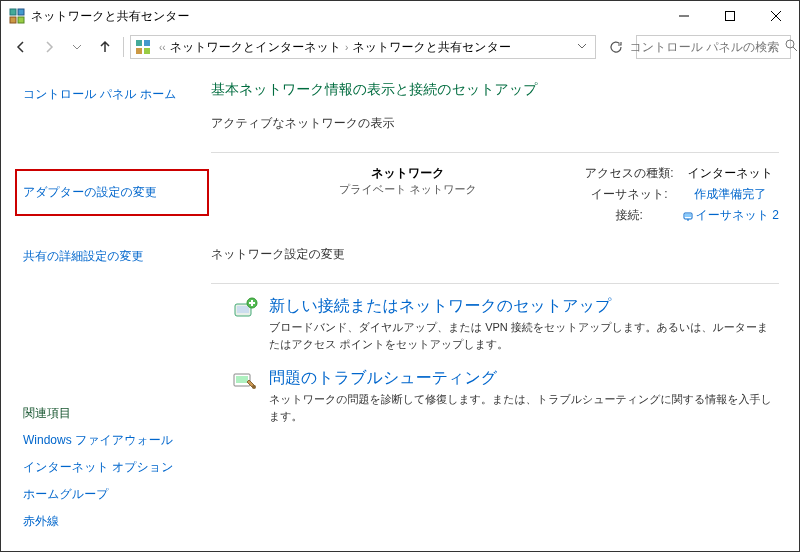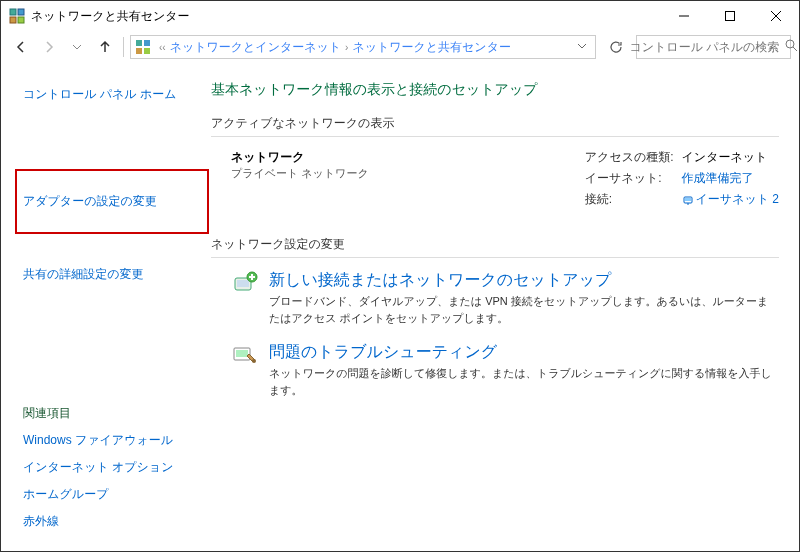--- a/index.html
+++ b/index.html
@@ -13,43 +13,43 @@
 .titlebar .ctrl { width: 46px; height: 30px; display: flex; align-items: center; justify-content: center; }
 
 
 .navbar { height: 32px; display: flex; align-items: center; padding: 0 8px; gap: 4px; }
 .nav-btn { width: 24px; height: 24px; display: flex; align-items: center; justify-content: center; color: #888; }
 .nav-btn.enabled { color: #333; }
 .nav-sep { width: 1px; height: 20px; background: #ccc; margin: 0 2px; }
 .breadcrumb { flex: 1; height: 24px; border: 1px solid #ccc; display: flex; align-items: center; padding: 0 4px; margin-right: 4px; }
 .bc-icon { width: 16px; height: 16px; margin-right: 4px; }
 .bc-sep { color: #888; margin: 0 4px; font-size: 10px; }
-.bc-item { color: #3b82f6; }
+.bc-item { color: #000000; }
 .bc-drop { margin-left: auto; color: #666; padding: 0 4px; }
 .refresh-btn { width: 24px; height: 24px; display: flex; align-items: center; justify-content: center; color: #555; margin-right: 4px; }
 .search-box { width: 155px; height: 24px; border: 1px solid #ccc; display: flex; align-items: center; padding: 8px 6px; justify-content: center; }
 .search-box input { border: none; outline: none; flex: 1; font-size: 12px; color: #777; background: transparent; }
 .search-icon { color: #777; }
 
 
 .content { display: flex; height: calc(552px - 62px); }
 
 
 .sidebar { width: 200px; padding: 18px 0 18px 22px; display: flex; flex-direction: column; gap: 24px; }
 .sidebar a { color: #0066cc; text-decoration: none; font-size: 12px; display: block; padding: 5px 0; }
-.sidebar .highlighted { border: 2px solid #c00; padding: 17px 6px; margin: 3px -8px; display: inline-block; }
+.sidebar .highlighted { border: 2px solid #c00; padding: 8px 6px; margin: 3px -8px; display: inline-block; }
 .sidebar .related { margin-top: auto; }
 .sidebar .related-title { color: #14532d; font-size: 12px; padding: 5px 0; }
 
 
 .main { flex: 1; padding: 18px 20px 18px 10px; }
 .main h1 { color: #006c3f; font-size: 14px; font-weight: normal; margin-bottom: 16px; }
-.section-title { color: #333; font-size: 12px; border-bottom: 1px solid #ddd; padding-bottom: 4px; margin-bottom: 12px; }
-
-.active-net { display: flex; margin-bottom: 28px; padding-left: 20px; }
+.section-title { color: #333; font-size: 12px; border-bottom: 1px solid #ddd; padding-bottom: 20px; margin-bottom: 12px; }
+
+.active-net { display: flex; margin-bottom: 22px; padding-left: 20px; text-align: center; }
 .net-left { flex: 1; }
 .net-name { font-weight: bold; }
 .net-type { color: #555; font-size: 11px; }
 .net-right { display: grid; grid-template-columns: auto auto; gap: 4px 8px; font-size: 12px; }
 .net-right .label { color: #333; }
 .net-right a { color: #0066cc; text-decoration: none; }
 .eth-icon { display: inline-block; width: 12px; height: 12px; vertical-align: middle; margin-right: 2px; }
 
 .settings-item { display: flex; margin-bottom: 16px; padding-left: 20px; }
 .settings-item .item-icon { width: 28px; height: 28px; margin-right: 10px; flex-shrink: 0; }

